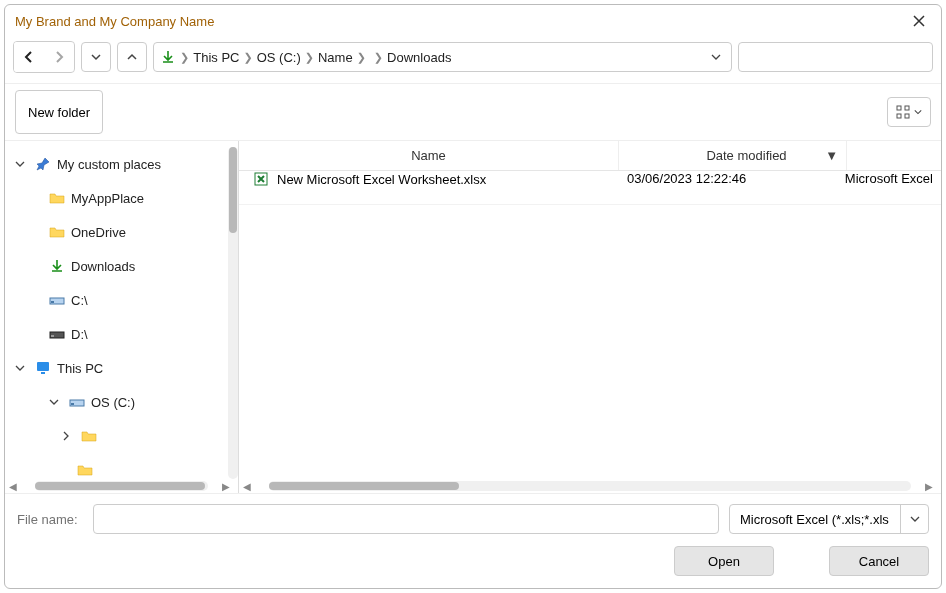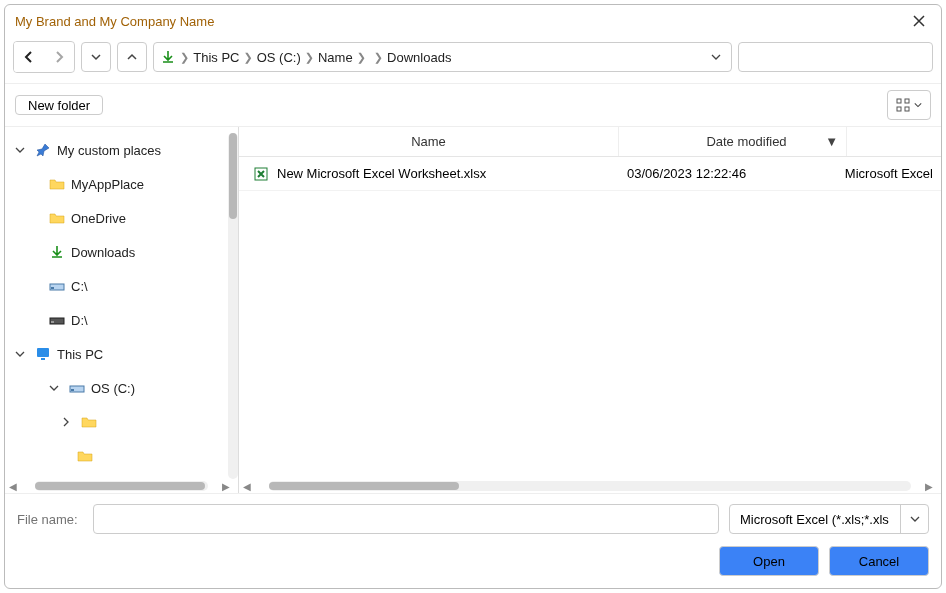--- a/index.html
+++ b/index.html
@@ -12,21 +12,21 @@
   .navbtn { width: 30px; height: 30px; border: 1px solid #ccc; border-radius: 4px; display: flex; align-items: center; justify-content: center; background: #fff; cursor: pointer; color: #555; }
   .navbtn.disabled { opacity: .4; cursor: default; }
   .navgroup { display: flex; border: 1px solid #ccc; border-radius: 4px; overflow: hidden; }
   .navgroup .navbtn { border: none; border-right: 1px solid transparent; border-radius: 0; }
   .breadcrumb { flex: 1; height: 30px; border: 1px solid #ccc; border-radius: 4px; display: flex; align-items: center; gap: 4px; padding: 0 6px; font-size: 13px; overflow: hidden; }
   .crumb { display: flex; align-items: center; gap: 4px; color: #222; cursor: pointer; }
   .crumb-sep { color: #888; font-size: 11px; }
   .crumb-dd { margin-left: auto; color: #555; cursor: pointer; padding: 0 4px; }
   .filterbox { width: 195px; height: 30px; border: 1px solid #ccc; border-radius: 4px; }
   .toolbar2 { display: flex; align-items: center; justify-content: space-between; padding: 6px 10px; border-top: 1px solid #eee; border-bottom: 1px solid #eee; }
-  .newfolder { height: 20px; border: 1px solid #ccc; border-radius: 4px; padding: 0 12px; background: #fff; font-size: 13px; cursor: pointer; }
+  .newfolder { height: 44px; border: 1px solid #ccc; border-radius: 4px; padding: 0 12px; background: #fff; font-size: 13px; cursor: pointer; }
   .viewbtn { width: 44px; height: 30px; border: 1px solid #ccc; border-radius: 4px; display: flex; align-items: center; justify-content: center; gap: 4px; cursor: pointer; color: #555; }
   .body { flex: 1; display: flex; overflow: hidden; }
   .sidebar { width: 234px; border-right: 1px solid #ddd; position: relative; display: flex; flex-direction: column; }
   .tree { flex: 1; overflow: hidden; padding: 6px 0 2px 0; font-size: 13px; }
   .node { display: flex; align-items: center; height: 34px; padding-left: 10px; gap: 6px; cursor: pointer; }
   .node .exp { width: 14px; color: #555; font-size: 11px; }
   .node .lbl { color: #222; }
   .indent1 { padding-left: 44px; }
   .indent2 { padding-left: 44px; }
   .indent3 { padding-left: 56px; }
@@ -38,36 +38,36 @@
   .hscroll-thumb { position: absolute; left: 0; top: 1px; bottom: 1px; width: 170px; background: #b8b8b8; border-radius: 4px; }
   .harrow { width: 12px; color: #888; font-size: 10px; cursor: pointer; }
   .main { flex: 1; display: flex; flex-direction: column; position: relative; }
   .gridhead { display: flex; align-items: center; height: 30px; border-bottom: 1px solid #e5e5e5; font-size: 13px; color: #333; gap: 28px; }
   .col { padding: 0 8px; border-right: 1px solid #eee; display: flex; align-items: center; height: 100%; }
   .col-name { width: 380px; justify-content: center; }
   .col-date { width: 200px; justify-content: center; gap: 6px; position: relative; }
   .col-type { flex: 1; justify-content: flex-end; }
   .sortind { position: absolute; right: 8px; color: #444; }
   .gridbody { flex: 1; overflow: hidden; }
-  .row { display: flex; align-items: center; height: 34px; border-bottom: 1px solid #f2f2f2; font-size: 13px; cursor: pointer; }
+  .row { display: flex; align-items: flex-start; height: 34px; border-bottom: 1px solid #f2f2f2; font-size: 13px; cursor: pointer; }
   .cell { padding: 0 8px; }
   .cell-name { width: 380px; display: flex; align-items: center; gap: 8px; padding-left: 14px; }
   .cell-date { width: 200px; }
   .cell-type { flex: 1; text-align: right; white-space: nowrap; overflow: hidden; }
   .main .hscroll-wrap { position: absolute; bottom: 0; left: 0; right: 0; }
   .main .hscroll-thumb { width: 190px; }
   .footer { border-top: 1px solid #eee; padding: 10px 12px 12px 12px; }
   .fnrow { display: flex; align-items: center; gap: 10px; margin-bottom: 12px; }
   .fnlabel { font-size: 13px; color: #737373; width: 66px; }
   .fninput { flex: 1; height: 30px; border: 1px solid #ccc; border-radius: 4px; padding: 0 8px; font-size: 13px; }
   .typecombo { width: 200px; height: 30px; border: 1px solid #ccc; border-radius: 4px; display: flex; align-items: center; }
   .typecombo span:first-child { flex: 1; padding: 0 10px; font-size: 13px; white-space: nowrap; overflow: hidden; }
   .typecombo .dd { width: 28px; border-left: 1px solid #ccc; display: flex; align-items: center; justify-content: center; color: #555; cursor: pointer; height: 100%; }
   .btnrow { display: flex; justify-content: flex-end; gap: 10px; }
-  .dlgbtn { width: 100px; height: 30px; border: 1px solid #ccc; border-radius: 4px; background: #3b82f6; font-size: 13px; cursor: pointer; }
+  .dlgbtn { width: 100px; height: 30px; border: 1px solid #ccc; border-radius: 4px; background: #e5e5e5; font-size: 13px; cursor: pointer; margin-left: 45px; }
   .ico { display: inline-flex; width: 16px; height: 16px; }
   svg { display: block; }
 </style>
 </head>
 <body>
 
 <div class="window">
   <div class="titlebar">
     <span class="title-text">My Brand and My Company Name</span>
     <div class="close-btn">

